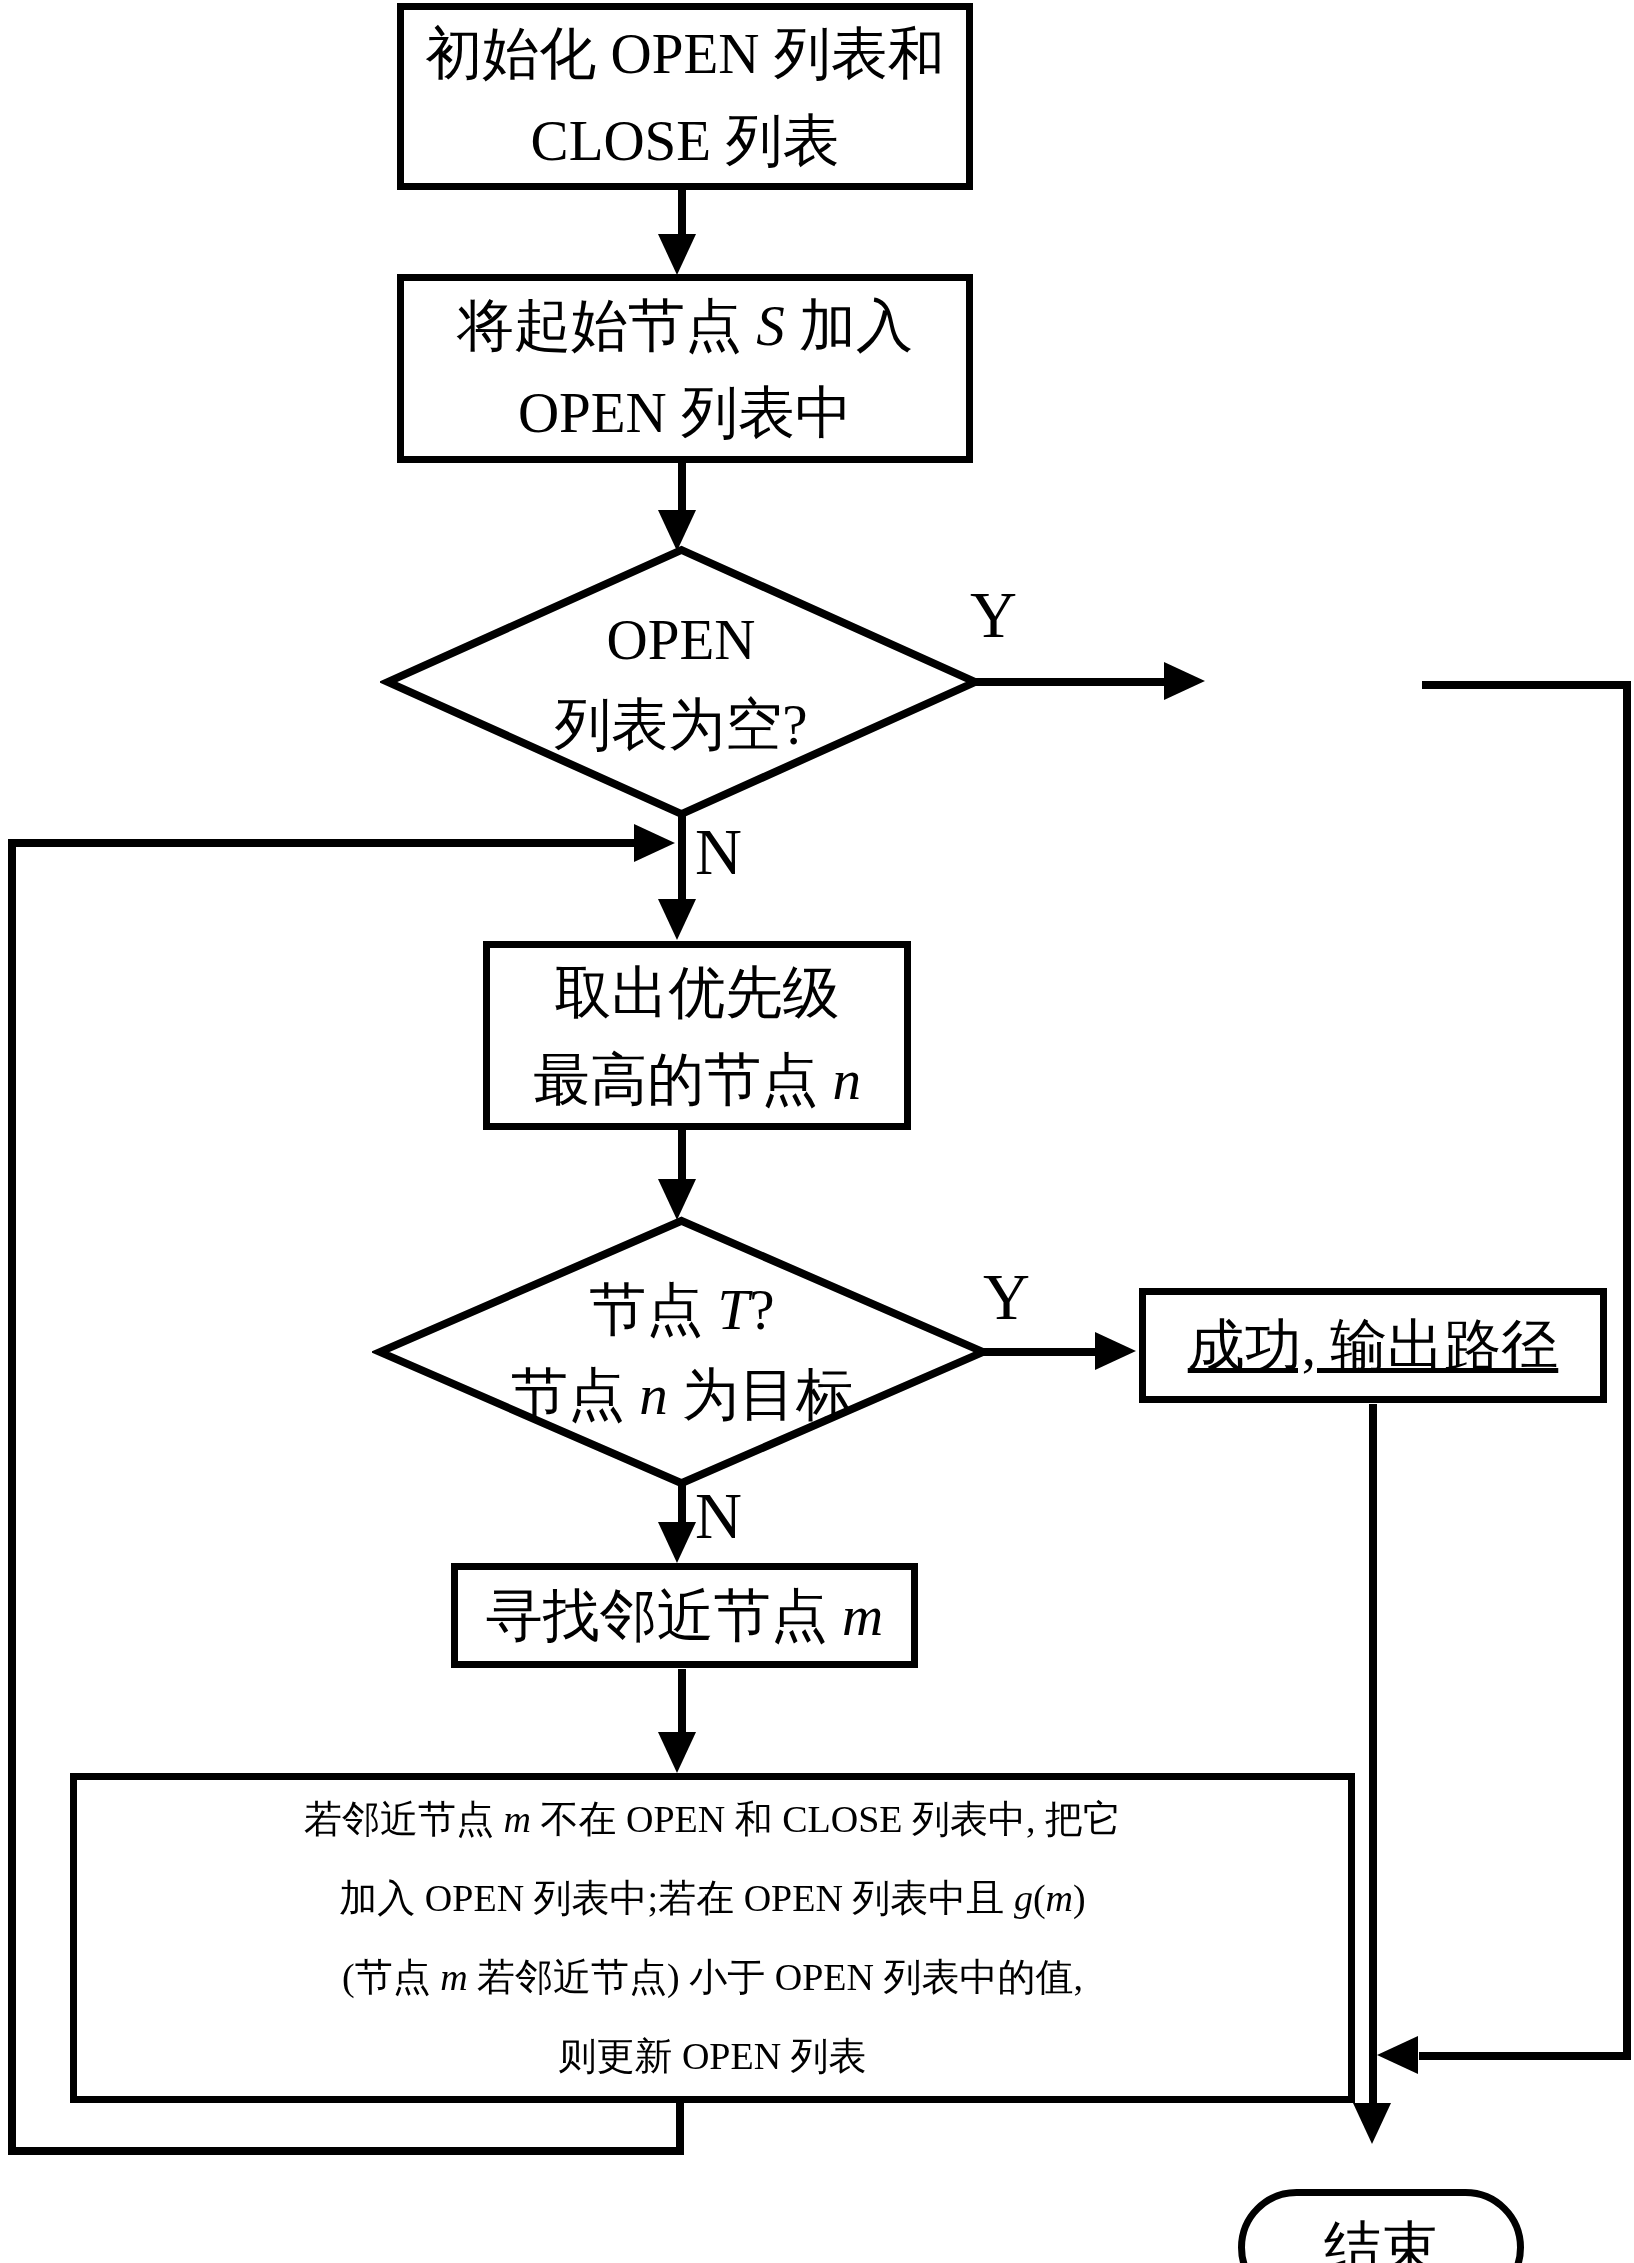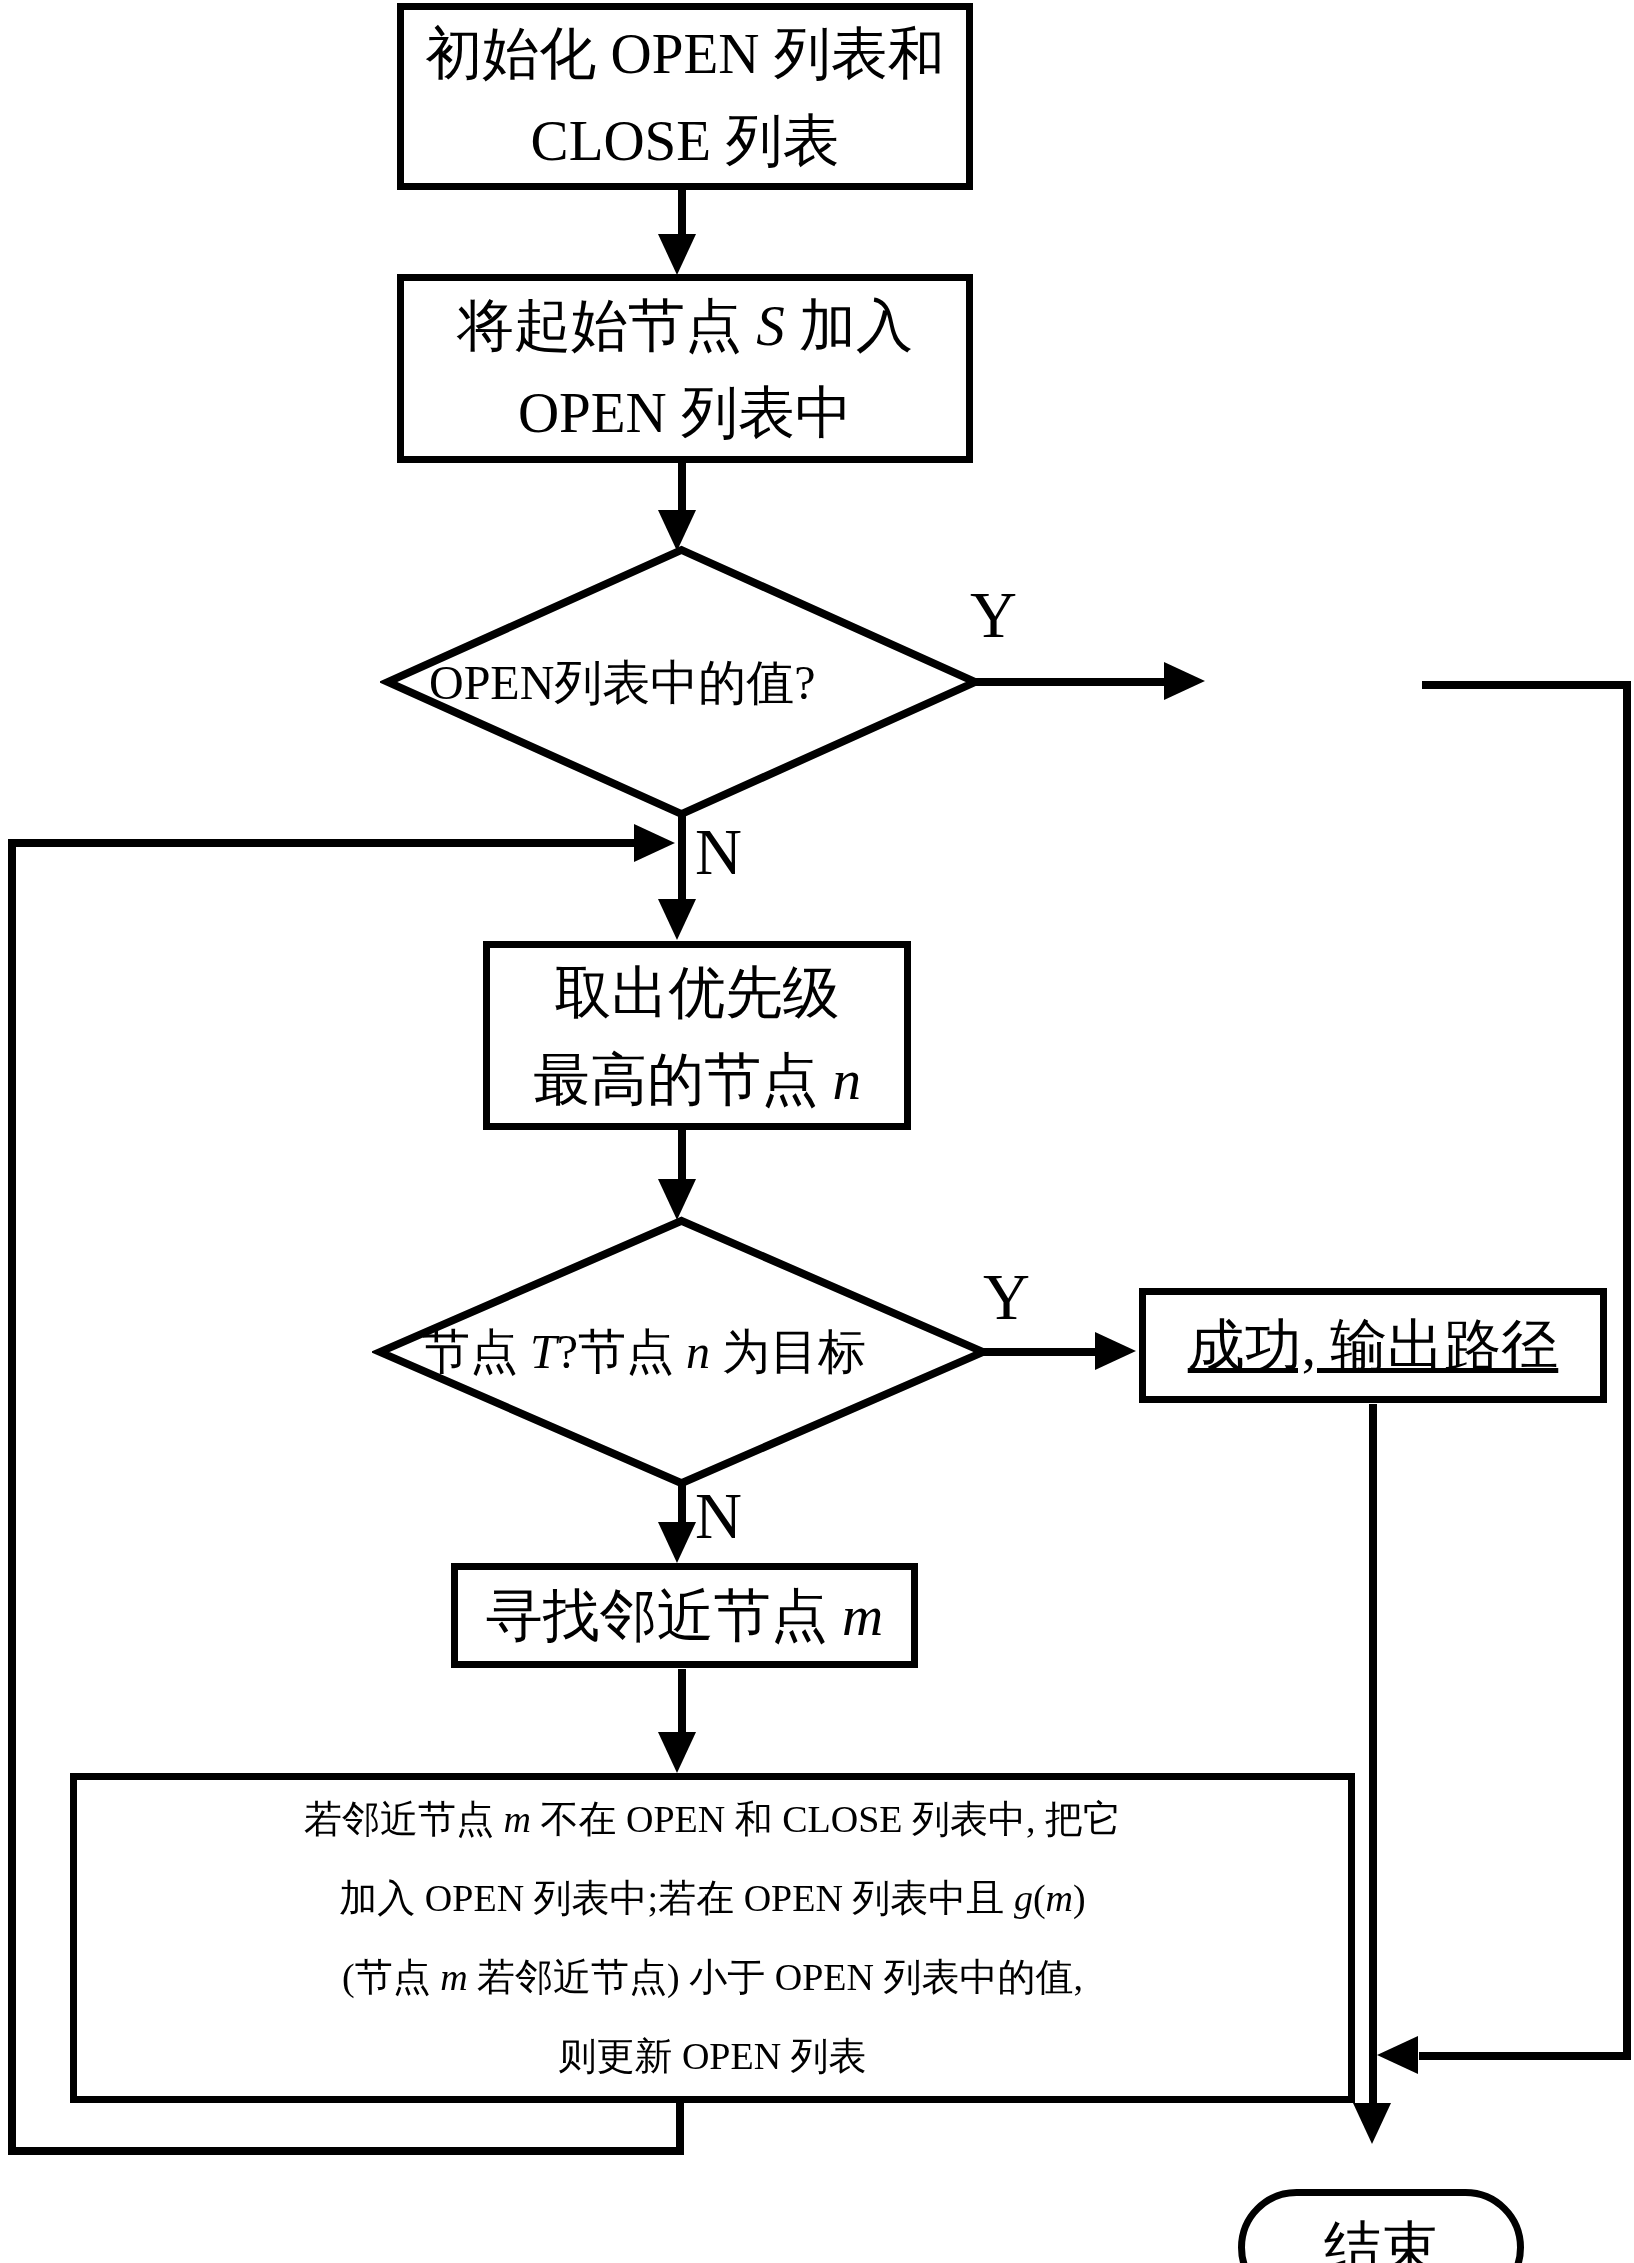--- a/index.html
+++ b/index.html
@@ -1,22 +1,22 @@
 <!DOCTYPE html>
 <html><head>
 <meta charset="utf-8">
 <style>
   html,body{margin:0;padding:0;background:#ffffff;}
   #canvas{position:relative;width:1634px;height:2264px;background:#fff;overflow:hidden;
           font-family:"Liberation Serif","DejaVu Serif",serif;color:#000;}
   .node{position:absolute;box-sizing:border-box;border:7.9px solid #000;background:#fff;
         display:flex;flex-direction:column;align-items:center;justify-content:center;
         text-align:right;font-size:57px;line-height:87px;}
-  .dtext{position:absolute;display:flex;flex-direction:row;align-items:center;justify-content:flex-start;
-         text-align:center;font-size:48px;line-height:85px;}
+  .dtext{position:absolute;display:flex;flex-direction:column;align-items:center;justify-content:center;
+         text-align:center;font-size:57px;line-height:85px;}
   .stadium{border-radius:61px;}
   .hline,.vline{position:absolute;background:#000;}
   .lbl{position:absolute;font-size:65px;line-height:65px;}
   .var{font-style:italic;}
   .ah{position:absolute;width:0;height:0;}
   .ah-down{border-left:19.7px solid transparent;border-right:19.7px solid transparent;border-top:41px solid #000;}
   .ah-right{border-top:19.7px solid transparent;border-bottom:19.7px solid transparent;border-left:41px solid #000;}
   .ah-left{border-top:19.7px solid transparent;border-bottom:19.7px solid transparent;border-right:41px solid #000;}
   svg{position:absolute;display:block;}
   .big{font-size:38px;line-height:79px;margin-left:27px;}
@@ -76,21 +76,21 @@
     <div>CLOSE 列表</div>
   </div>
 
   <div class="node" style="left:397px;top:274px;width:576px;height:189px;">
     <div><span>将起始节点 </span><span class="var">S</span><span> 加入</span></div>
     <div>OPEN 列表中</div>
   </div>
 
   <div class="dtext" style="left:429px;top:576px;width:504px;height:212px;">
     <div>OPEN</div>
-    <div>列表中的值?</div>
+    <div>列表为空?</div>
   </div>
 
   <div class="lbl" style="left:970px;top:583px;">Y</div>
   <div class="lbl" style="left:695px;top:820px;">N</div>
 
 
   <div class="node" style="left:471px;top:941px;width:428px;height:189px;margin-left:12px;">
     <div>取出优先级</div>
     <div><span>最高的节点 </span><span class="var">n</span></div>
   </div>

